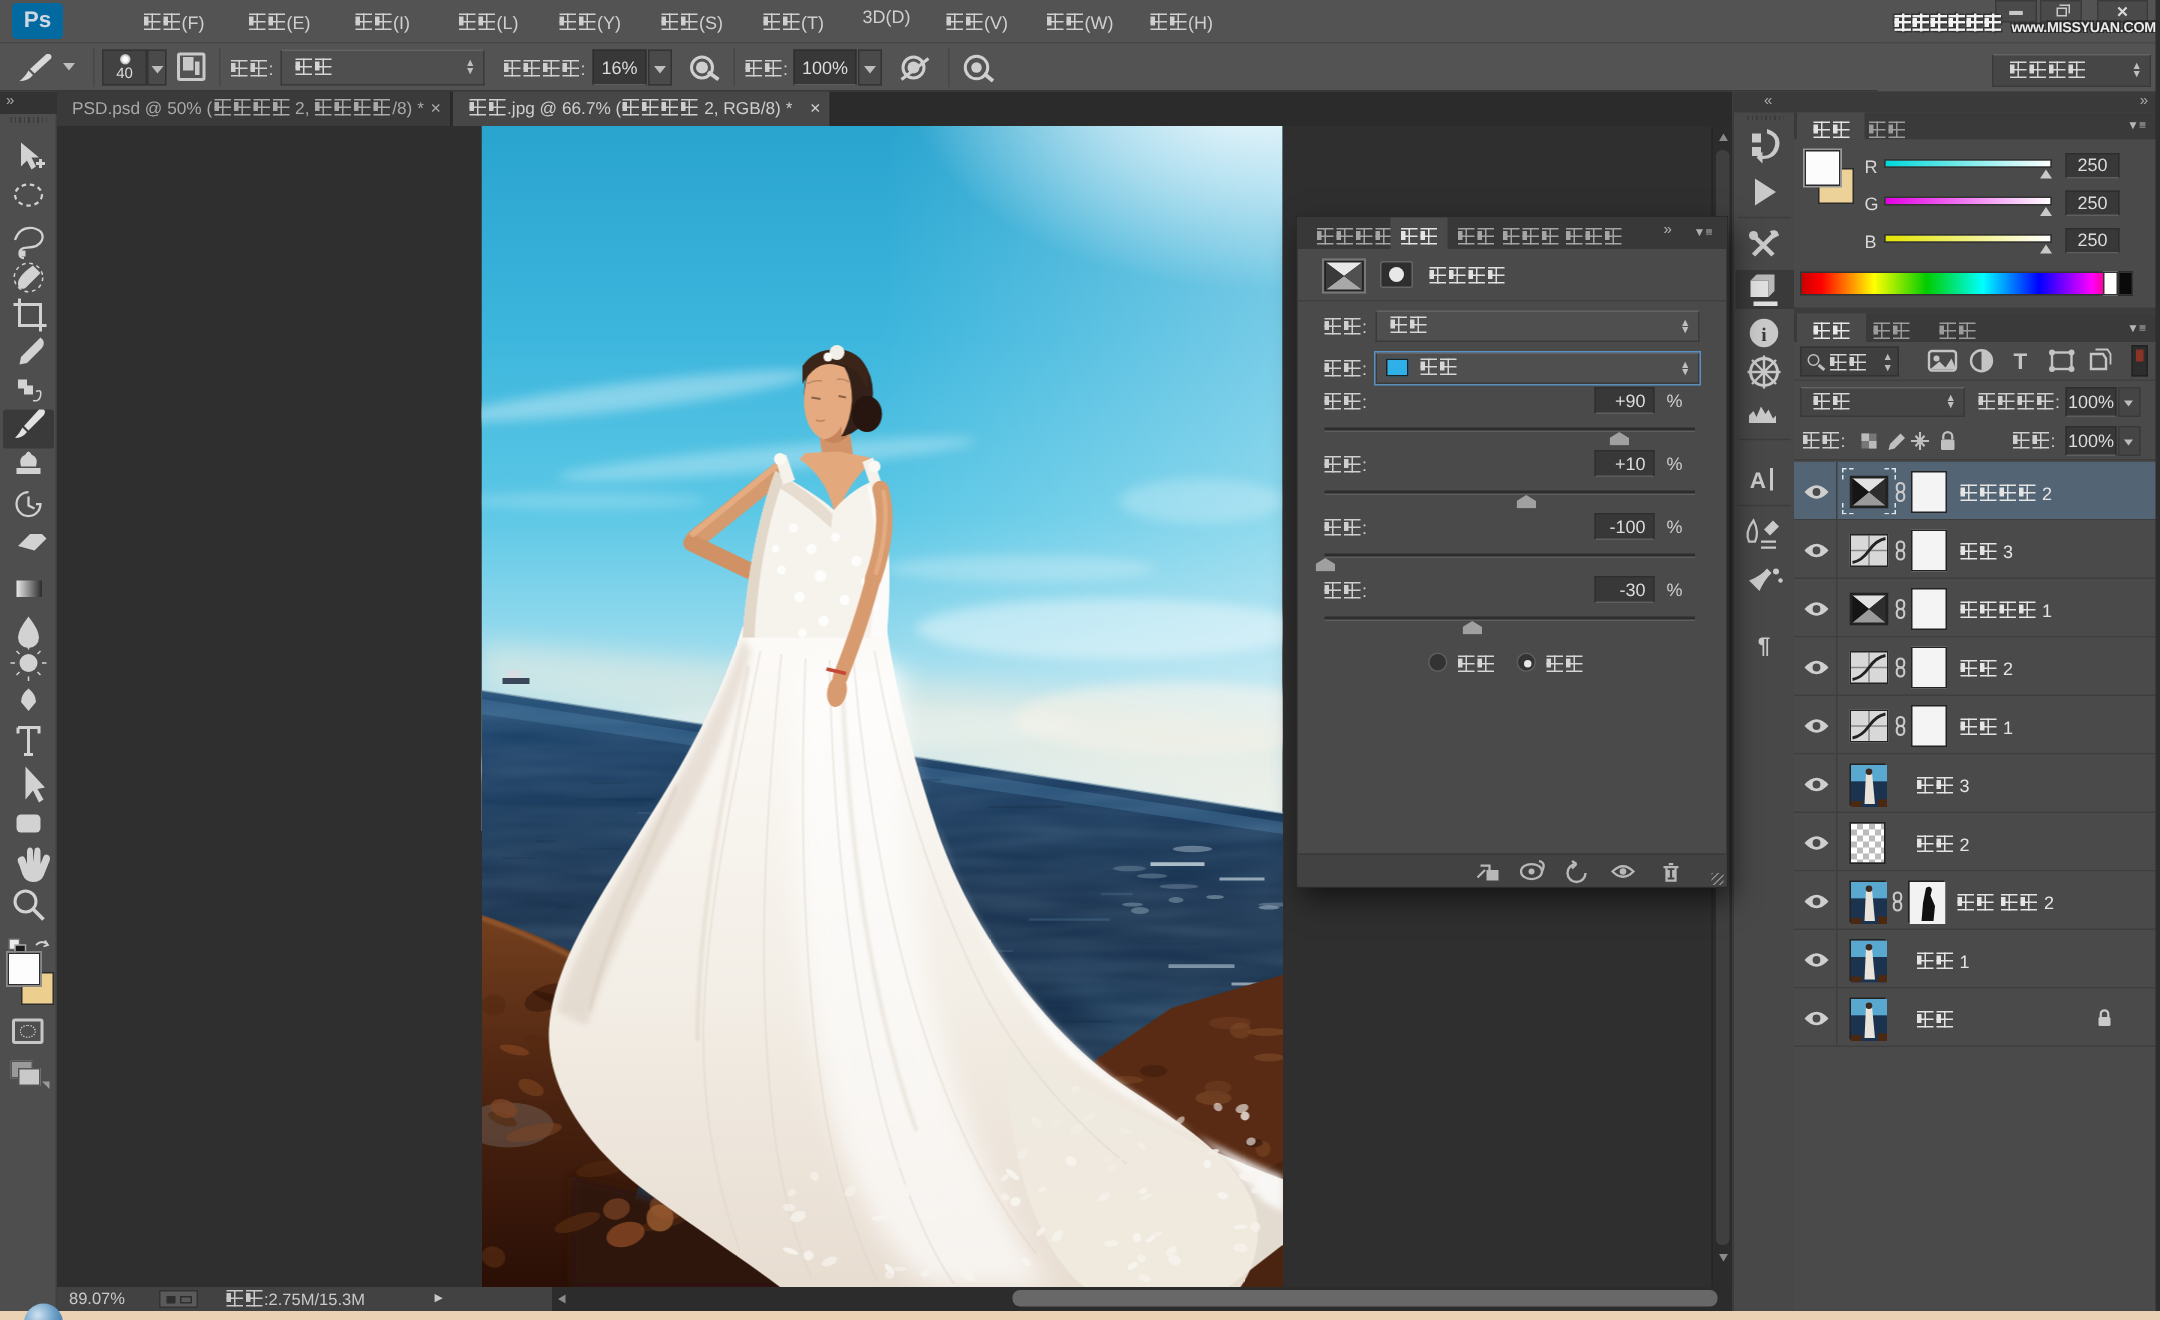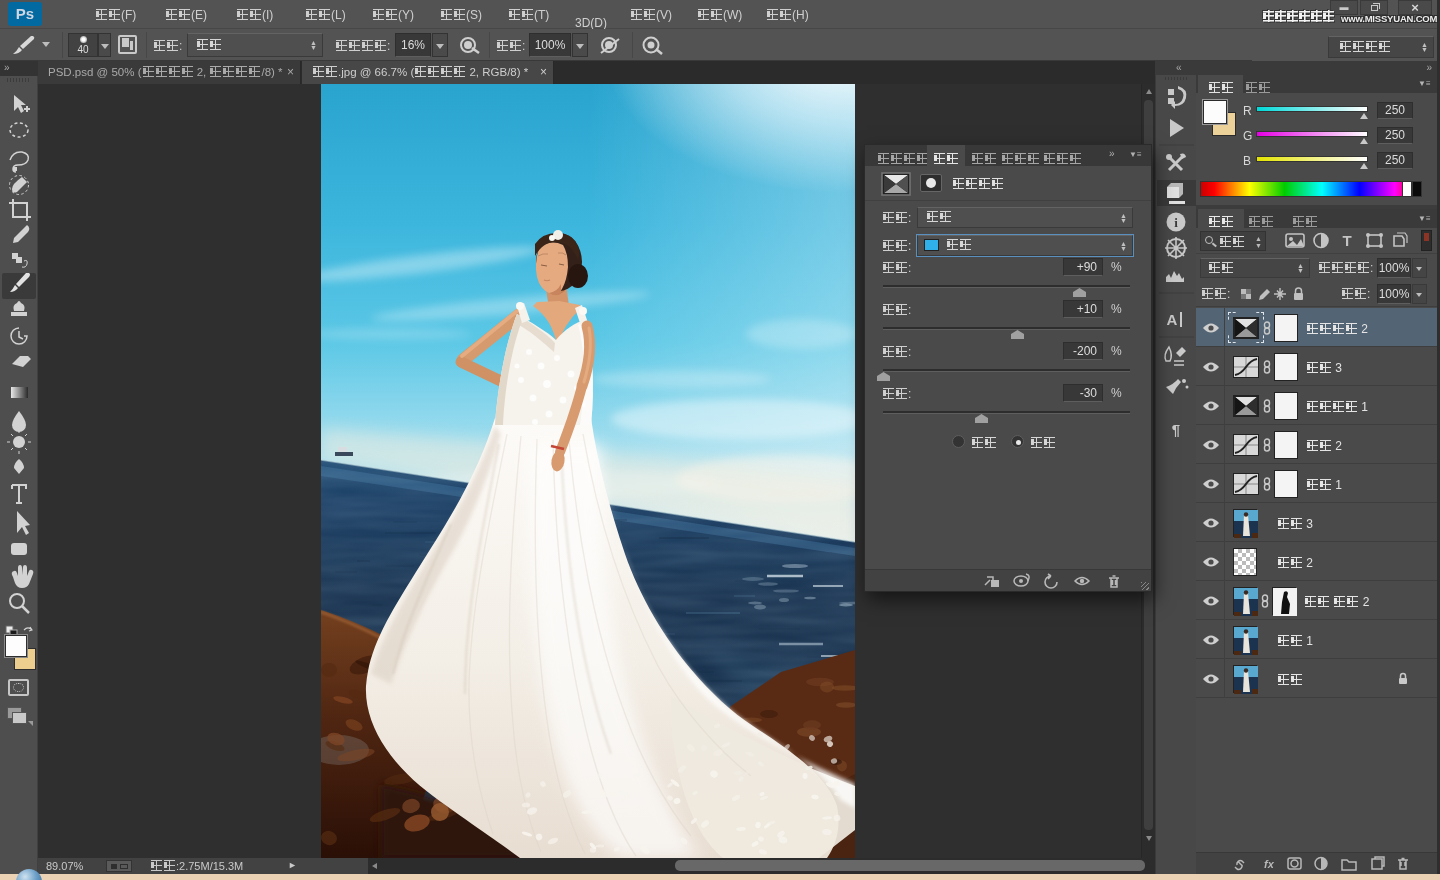--- a/index.html
+++ b/index.html
@@ -31,21 +31,21 @@
 <div class="ab" style="left:0;top:0;width:1440px;height:29px;background:#535353;border-bottom:1px solid #474747">
  <div class="ab" style="left:8px;top:2px;width:34px;height:24px;background:#0369a1;color:#cfd8e2;
   font-size:15px;font-weight:bold;text-align:center;line-height:24px;border-radius:3px">Ps</div>
  <div class="lbl ab" style="left:95px;top:8px"><i class="h"></i><i class="h"></i>(F)</div>
  <div class="lbl ab" style="left:165px;top:8px"><i class="h"></i><i class="h"></i>(E)</div>
  <div class="lbl ab" style="left:236px;top:8px"><i class="h"></i><i class="h"></i>(I)</div>
  <div class="lbl ab" style="left:305px;top:8px"><i class="h"></i><i class="h"></i>(L)</div>
  <div class="lbl ab" style="left:372px;top:8px"><i class="h"></i><i class="h"></i>(Y)</div>
  <div class="lbl ab" style="left:440px;top:8px"><i class="h"></i><i class="h"></i>(S)</div>
  <div class="lbl ab" style="left:508px;top:8px"><i class="h"></i><i class="h"></i>(T)</div>
- <div class="lbl ab" style="left:575px;top:16px">3D(D)</div>
+ <div class="lbl ab" style="left:575px;top:4px">3D(D)</div>
  <div class="lbl ab" style="left:630px;top:8px"><i class="h"></i><i class="h"></i>(V)</div>
  <div class="lbl ab" style="left:697px;top:8px"><i class="h"></i><i class="h"></i>(W)</div>
  <div class="lbl ab" style="left:766px;top:8px"><i class="h"></i><i class="h"></i>(H)</div>
 
  <div class="ab" style="left:1330px;top:0;width:28px;height:15px;background:#4a4a4a;border:1px solid #3a3a3a;color:#c8c8c8;font-size:9px;text-align:center;line-height:13px">▬</div>
  <div class="ab" style="left:1360px;top:0;width:28px;height:15px;background:#4a4a4a;border:1px solid #3a3a3a">
       <div class="ab" style="left:10px;top:4px;width:7px;height:6px;border:1px solid #c8c8c8"></div>
       <div class="ab" style="left:12px;top:2px;width:7px;height:6px;border-top:1px solid #c8c8c8;border-right:1px solid #c8c8c8"></div>
     </div>
  <div class="ab" style="left:1398px;top:0;width:34px;height:15px;background:#4a4a4a;border:1px solid #3a3a3a;color:#d8d8d8;font-size:13px;font-weight:bold;text-align:center;line-height:13px">×</div>
@@ -913,34 +913,20 @@
 <rect x="18" y="23" width="6" height="5" fill="#4a2812"></rect>
         </svg>
       </div>
       <div class="ab" style="left:81px;top:14px;color:#e4e4e4;font-size:12px;--tc:#e4e4e4;font-style:italic;white-space:nowrap"><i class="h"></i><i class="h"></i></div>
       <svg width="12" height="14" viewBox="0 0 12 14" style="position:absolute;left:201px;top:13px">
 <rect x="2" y="6" width="8" height="6" rx="1" fill="#c9c9c9"></rect>
 <path d="M3.5 6 V4 a2.5 2.5 0 0 1 5 0 v2" fill="none" stroke="#c9c9c9" stroke-width="1.5"></path>
       </svg>
     </div>
     <div class="ab" style="left:0;top:637px;width:244px;height:154px;background:#4a4a4a"></div>
-    <div class="ab" style="left:0;top:791px;width:244px;height:22px;background:#424242;border-top:1px solid #383838">
-<svg width="200" height="18" viewBox="0 0 200 18" style="position:absolute;left:36px;top:2px" fill="none" stroke="#b8b8b8" stroke-width="1.5">
- <path d="M3 9 a3.5 3.5 0 0 1 5 -4 l2 2 M8 9 a3.5 3.5 0 0 1 -5 4 l-2 -2 m3.5 -5 l4 4" transform="translate(2,1)"></path>
- <text x="32" y="13" font-size="11" font-style="italic" font-weight="bold" fill="#b8b8b8" stroke="none" font-family="Liberation Sans">fx</text>
- <rect x="56" y="3" width="13" height="11" rx="2"></rect>
-        <circle cx="62.5" cy="8.5" r="3.5"></circle>
- <circle cx="89" cy="8.5" r="6"></circle>
-        <path d="M89 2.5 a6 6 0 0 1 0 12 Z" fill="#b8b8b8" stroke="none"></path>
- <path d="M110 5 h5 l2 2 h7 v8 h-14 Z"></path>
- <rect x="140" y="4" width="10" height="10"></rect>
-        <path d="M143 4 v-2 h9 v9 h-2"></path>
- <path d="M166 5 h10 M168 5 v9 h6 v-9 M169.5 3.5 h3 M169 7 v4 M173 7 v4"></path>
-</svg>
-    </div>
   </div>
 
 <div class="ab" style="left:864px;top:144px;width:288px;height:448px;background:#4a4a4a;
  border:1px solid #2a2a2a;box-shadow:3px 8px 18px rgba(0,0,0,.55);z-index:40">
  <div class="ab" style="left:0;top:0;width:286px;height:21px;background:#383838">
   <div class="ab" style="left:12px;top:4px;--tc:#a5a5a5"><i class="h"></i><i class="h"></i><i class="h"></i><i class="h"></i></div>
   <div class="ab" style="left:62px;top:0;width:38px;height:21px;background:#4a4a4a;text-align:center;padding-top:4px;--tc:#e5e5e5"><i class="h"></i><i class="h"></i></div>
   <div class="ab" style="left:106px;top:4px;--tc:#a5a5a5"><i class="h"></i><i class="h"></i></div>
   <div class="ab" style="left:136px;top:4px;--tc:#a5a5a5"><i class="h"></i><i class="h"></i><i class="h"></i></div>
   <div class="ab" style="left:178px;top:4px;--tc:#a5a5a5"><i class="h"></i><i class="h"></i><i class="h"></i></div>
@@ -971,21 +957,21 @@
  <div class="vbox ab" style="left:198px;top:113px;width:40px;height:18px;line-height:16px;text-align:right;padding-right:5px">+90</div>
  <div class="ab" style="left:246px;top:115px;color:#cfcfcf;font-size:12px">%</div>
  <div class="ab" style="left:18px;top:140px;width:247px;height:3px;background:#2d2d2d;border-bottom:1px solid #5e5e5e"></div>
  <div class="ab" style="left:208px;top:143px;width:13px;height:9px;background:#a0a0a0;clip-path:polygon(50% 0,100% 45%,100% 100%,0 100%,0 45%)"></div>
  <div class="ab" style="left:17px;top:158px;--tc:#cfcfcf;color:#cfcfcf;font-size:12px"><i class="h"></i><i class="h"></i>:</div>
  <div class="vbox ab" style="left:198px;top:155px;width:40px;height:18px;line-height:16px;text-align:right;padding-right:5px">+10</div>
  <div class="ab" style="left:246px;top:157px;color:#cfcfcf;font-size:12px">%</div>
  <div class="ab" style="left:18px;top:182px;width:247px;height:3px;background:#2d2d2d;border-bottom:1px solid #5e5e5e"></div>
  <div class="ab" style="left:146px;top:185px;width:13px;height:9px;background:#a0a0a0;clip-path:polygon(50% 0,100% 45%,100% 100%,0 100%,0 45%)"></div>
  <div class="ab" style="left:17px;top:200px;--tc:#cfcfcf;color:#cfcfcf;font-size:12px"><i class="h"></i><i class="h"></i>:</div>
- <div class="vbox ab" style="left:198px;top:197px;width:40px;height:18px;line-height:16px;text-align:right;padding-right:5px">-200</div>
+ <div class="vbox ab" style="left:198px;top:197px;width:40px;height:18px;line-height:16px;text-align:right;padding-right:5px">-100</div>
  <div class="ab" style="left:246px;top:199px;color:#cfcfcf;font-size:12px">%</div>
  <div class="ab" style="left:18px;top:224px;width:247px;height:3px;background:#2d2d2d;border-bottom:1px solid #5e5e5e"></div>
  <div class="ab" style="left:12px;top:227px;width:13px;height:9px;background:#a0a0a0;clip-path:polygon(50% 0,100% 45%,100% 100%,0 100%,0 45%)"></div>
  <div class="ab" style="left:17px;top:242px;--tc:#cfcfcf;color:#cfcfcf;font-size:12px"><i class="h"></i><i class="h"></i>:</div>
  <div class="vbox ab" style="left:198px;top:239px;width:40px;height:18px;line-height:16px;text-align:right;padding-right:5px">-30</div>
  <div class="ab" style="left:246px;top:241px;color:#cfcfcf;font-size:12px">%</div>
  <div class="ab" style="left:18px;top:266px;width:247px;height:3px;background:#2d2d2d;border-bottom:1px solid #5e5e5e"></div>
  <div class="ab" style="left:110px;top:269px;width:13px;height:9px;background:#a0a0a0;clip-path:polygon(50% 0,100% 45%,100% 100%,0 100%,0 45%)"></div>
 
  <div class="ab" style="left:87px;top:290px;width:13px;height:13px;border-radius:50%;background:#333;border:1px solid #5e5e5e"></div>

